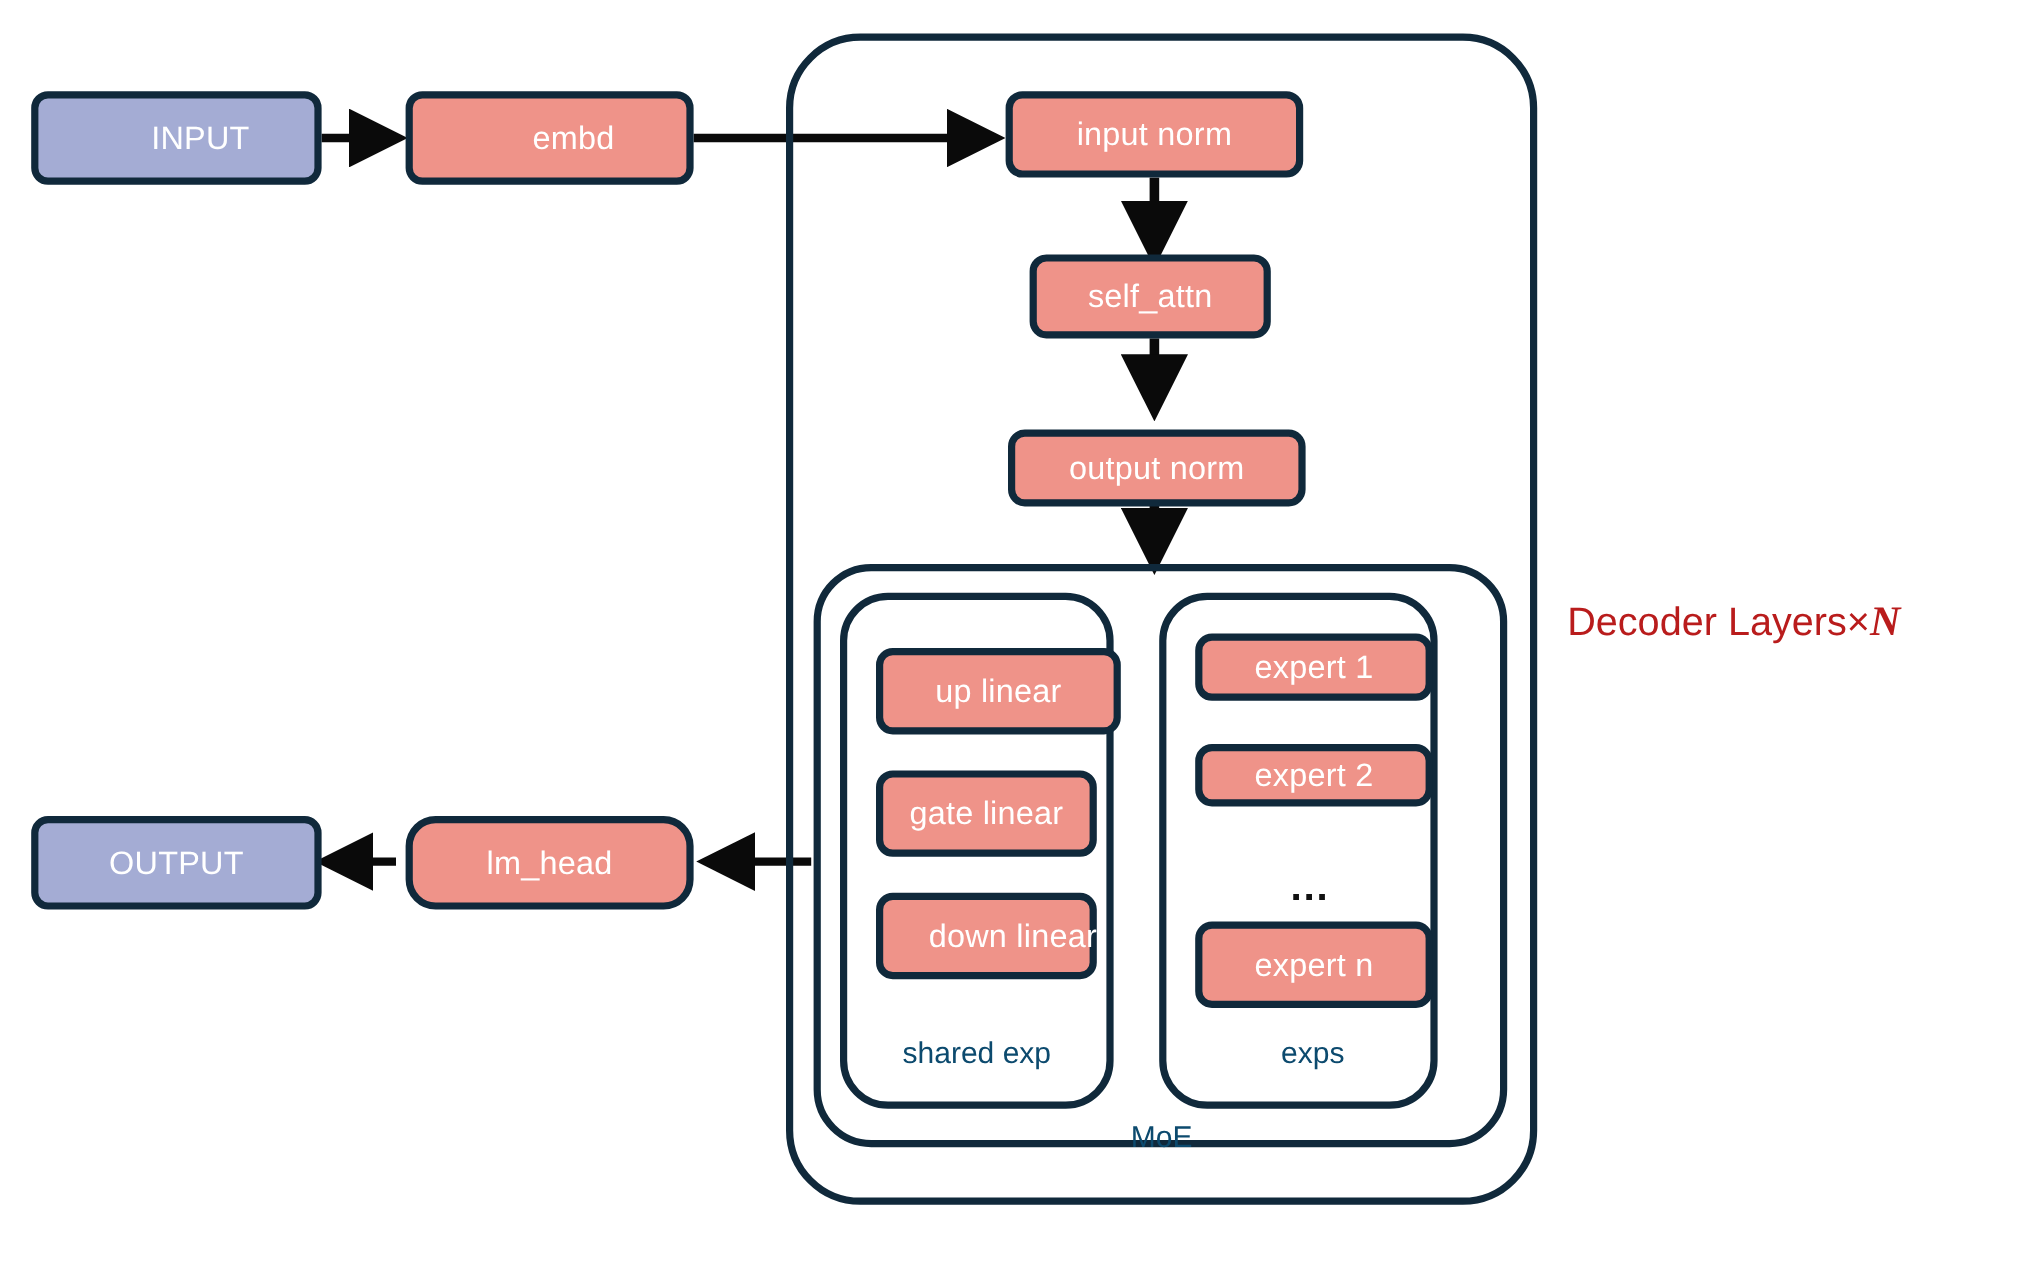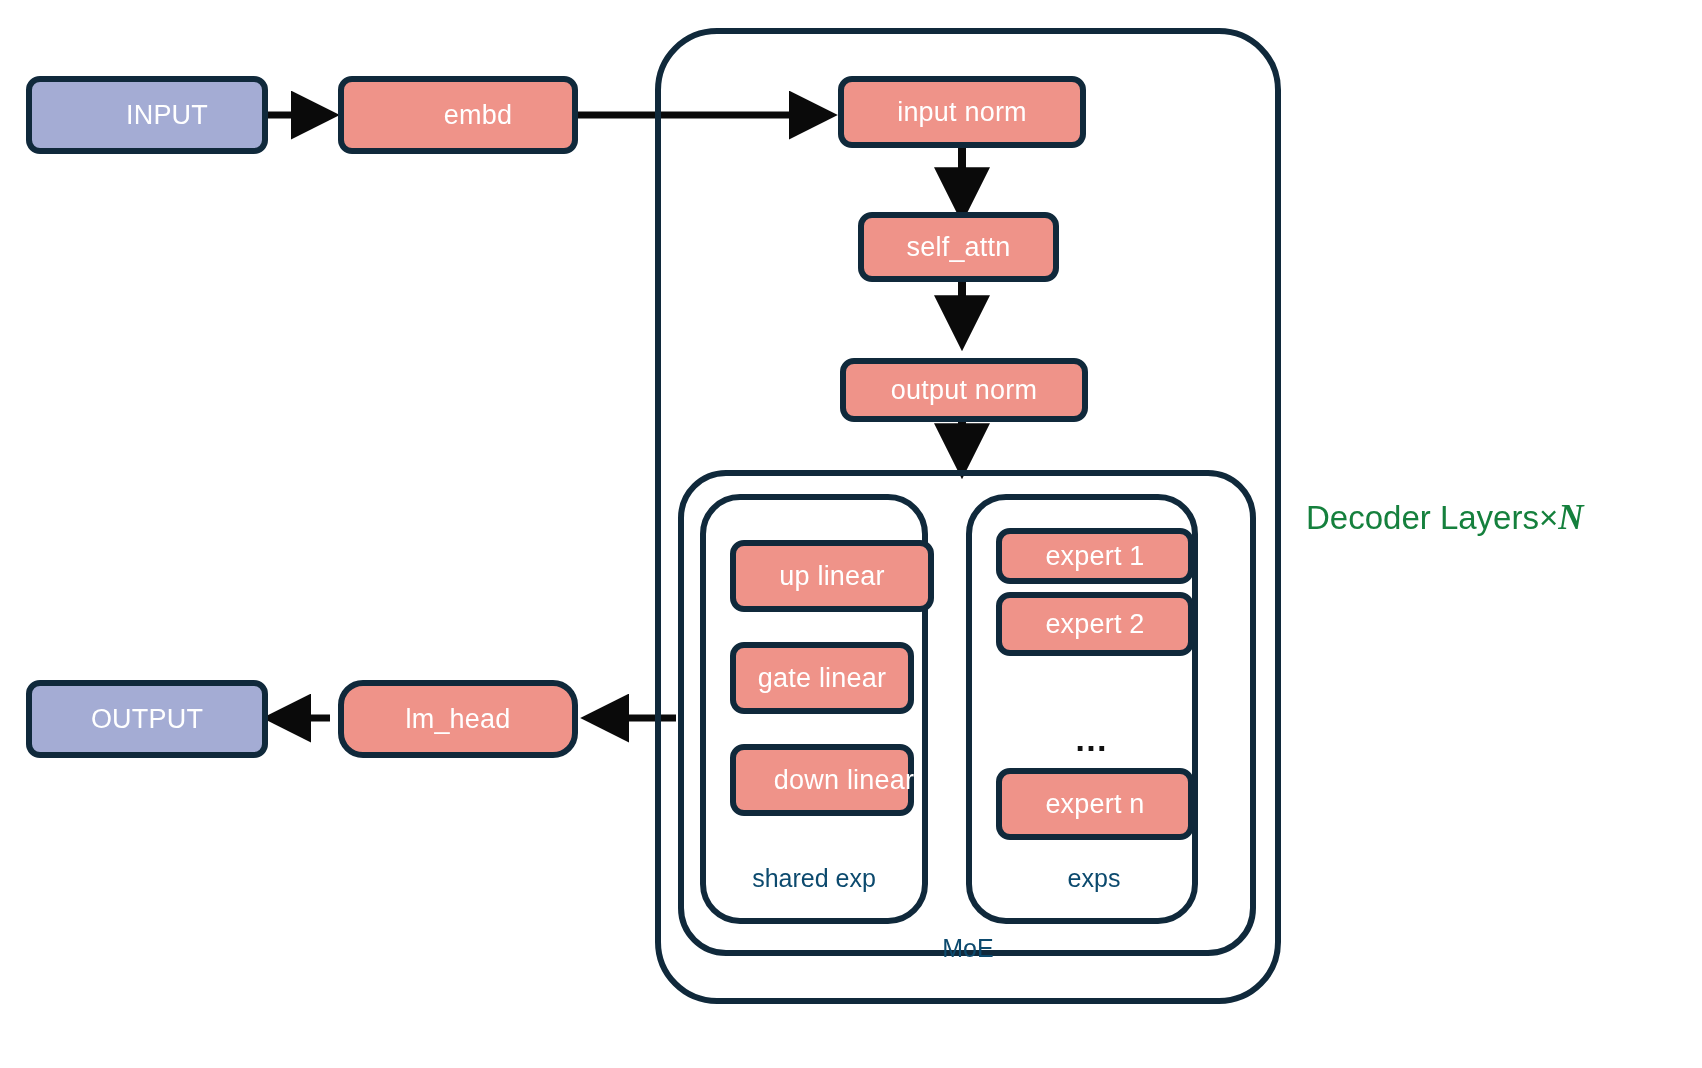--- a/index.html
+++ b/index.html
@@ -49,21 +49,21 @@
   .group-label {
     position: absolute;
     color: #0c4a6e;
     font-size: 25px;
     line-height: 1;
     white-space: nowrap;
     text-align: center;
   }
   .side-label {
     position: absolute;
-    color: #15803d;
+    color: #b91c1c;
     font-size: 33px;
     line-height: 1;
     white-space: nowrap;
   }
   .side-label .nvar {
     font-family: "Liberation Serif", serif;
     font-weight: bold;
     font-style: italic;
     font-size: 35px;
   }
@@ -148,21 +148,21 @@
   <div class="node salmon" style="left:730px; top:744px; width:184px; height:72px;padding-left:44px;">
     <span>down linear</span>
   </div>
   <div class="group-label" style="left:714px; top:866px; width:200px;">shared exp</div>
 
   <div class="group" style="left:966px; top:494px; width:232px; height:430px; border-radius:40px;"></div>
 
   <div class="node salmon" style="left:996px; top:528px; width:198px; height:56px;justify-content:center;">
     <span>expert 1</span>
   </div>
-  <div class="node salmon" style="left:996px; top:592px; width:198px; height:64px;">
+  <div class="node salmon" style="left:996px; top:620px; width:198px; height:52px;">
     <span>expert 2</span>
   </div>
   <div class="ellipsis" style="left:1074px; top:722px;">…</div>
   <div class="node salmon" style="left:996px; top:768px; width:198px; height:72px;">
     <span>expert n</span>
   </div>
   <div class="group-label" style="left:994px; top:866px; width:200px;">exps</div>
 
   <div class="side-label" style="left:1306px; top:500px;">
     <span>Decoder Layers×</span><span class="nvar">N</span>

